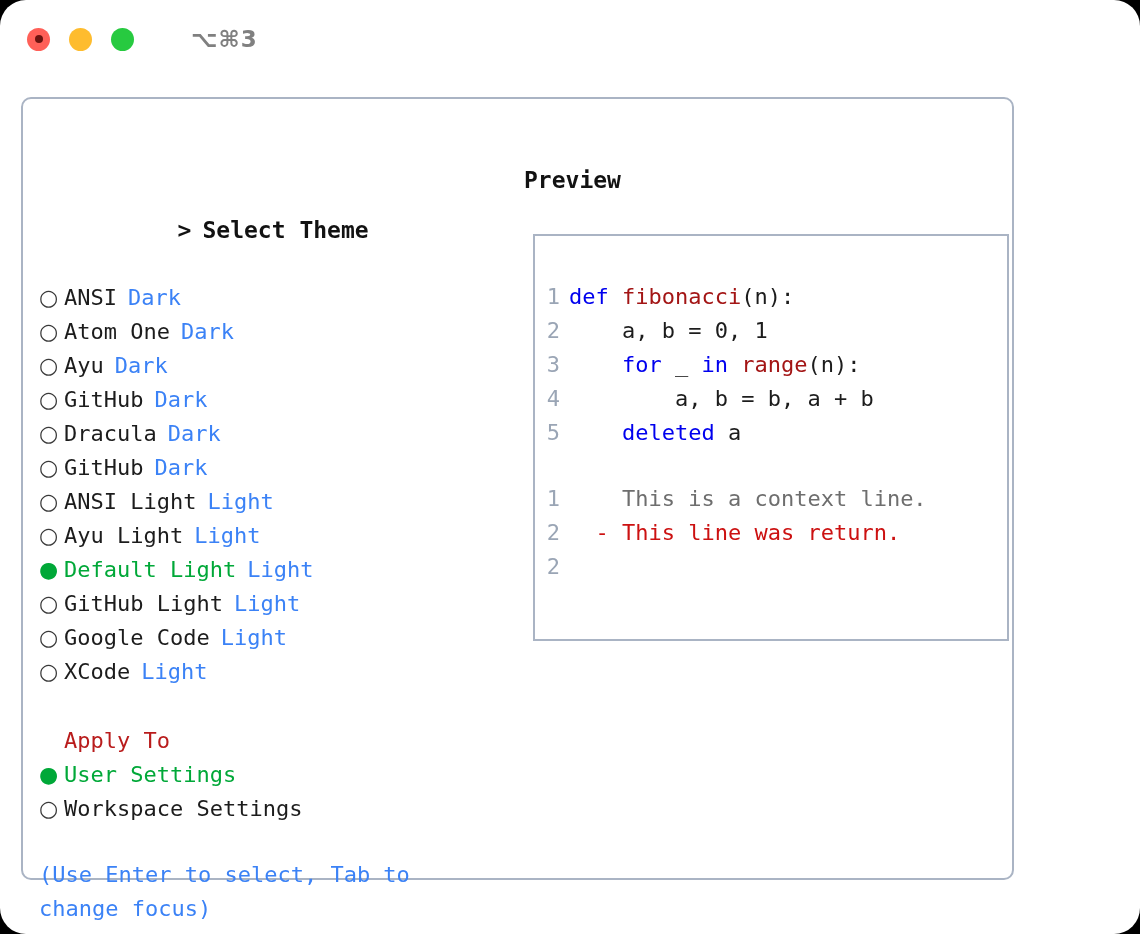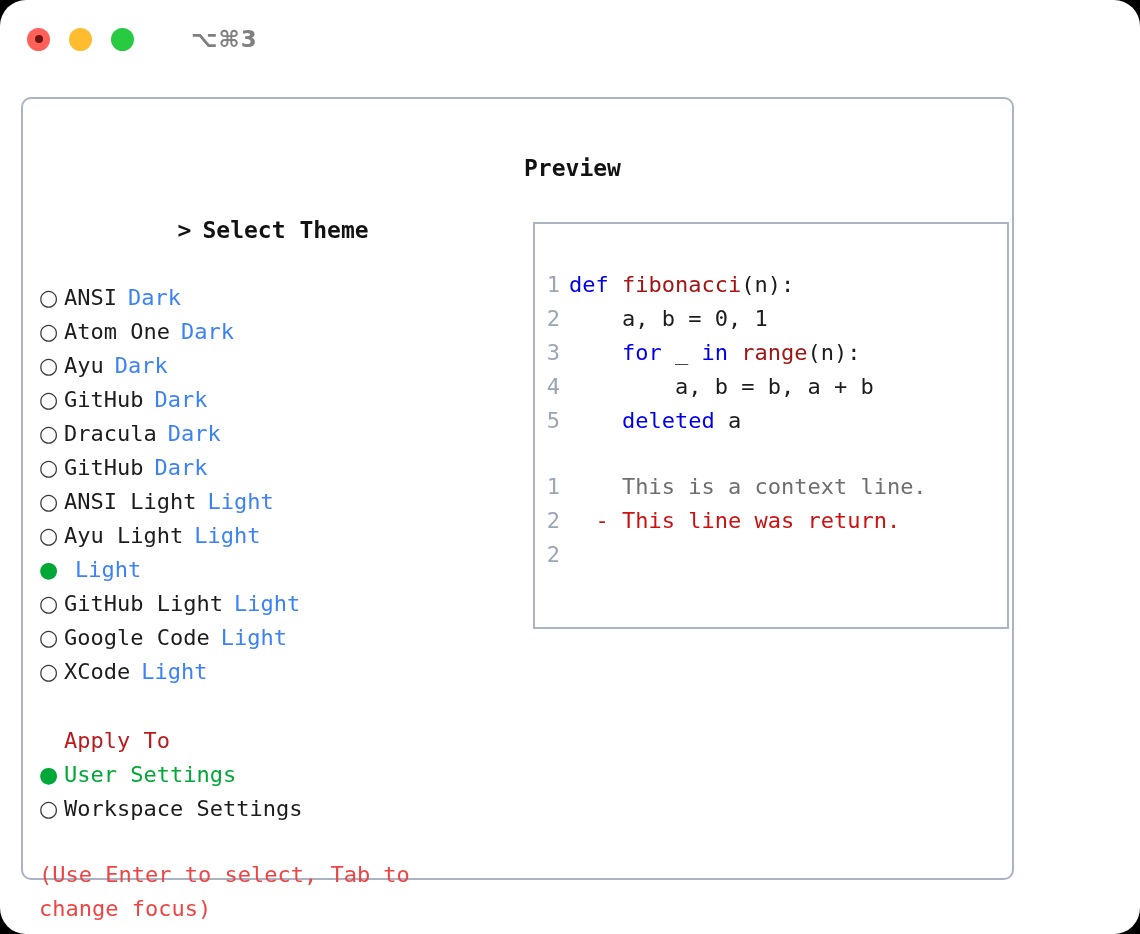--- a/index.html
+++ b/index.html
@@ -122,36 +122,37 @@
     line-height: 34px;
     color: #b91c1c;
     padding-left: 25px;
     white-space: pre;
   }
 
   .hint {
     margin-top: 32px;
     font-size: 22px;
     line-height: 34px;
-    color: #ef4444;
+    color: #3b82f6;
     width: 400px;
     white-space: pre-wrap;
   }
 
   
   .right-pane {
     flex: 1;
     padding: 52px 0 0 0;
   }
   .preview-head {
     font-size: 23px;
     font-weight: bold;
     color: #121212;
     line-height: 34px;
     margin-left: 31px;
+    margin-top: 12px;
   }
   .preview-box {
     margin: 37px 0 0 40px;
     width: 476px;
     height: 407px;
     border: 2px solid #aab4c4;
     background: #ffffff;
     padding: 44px 0 0 0;
   }
 
@@ -203,21 +204,21 @@
 
         <div id="theme-list">
             <div class="theme-row"><span class="marker">○</span><span class="label">ANSI</span><span class="tag">Dark</span></div>
             <div class="theme-row"><span class="marker">○</span><span class="label">Atom One</span><span class="tag">Dark</span></div>
             <div class="theme-row"><span class="marker">○</span><span class="label">Ayu</span><span class="tag">Dark</span></div>
             <div class="theme-row"><span class="marker">○</span><span class="label">GitHub</span><span class="tag">Dark</span></div>
             <div class="theme-row"><span class="marker">○</span><span class="label">Dracula</span><span class="tag">Dark</span></div>
             <div class="theme-row"><span class="marker">○</span><span class="label">GitHub</span><span class="tag">Dark</span></div>
             <div class="theme-row"><span class="marker">○</span><span class="label">ANSI Light</span><span class="tag">Light</span></div>
             <div class="theme-row"><span class="marker">○</span><span class="label">Ayu Light</span><span class="tag">Light</span></div>
-            <div class="theme-row selected"><span class="marker">●</span><span class="tag">Light</span></div>
+            <div class="theme-row selected"><span class="marker">●</span><span class="label">Default Light</span><span class="tag">Light</span></div>
             <div class="theme-row"><span class="marker">○</span><span class="label">GitHub Light</span><span class="tag">Light</span></div>
             <div class="theme-row"><span class="marker">○</span><span class="label">Google Code</span><span class="tag">Light</span></div>
             <div class="theme-row"><span class="marker">○</span><span class="label">XCode</span><span class="tag">Light</span></div>
           </div>
 
         <div class="section-gap"></div>
 
         <div class="apply-head">Apply To</div>
         <div id="apply-list">
             <div class="theme-row selected"><span class="marker">●</span><span class="label">User Settings</span></div>

